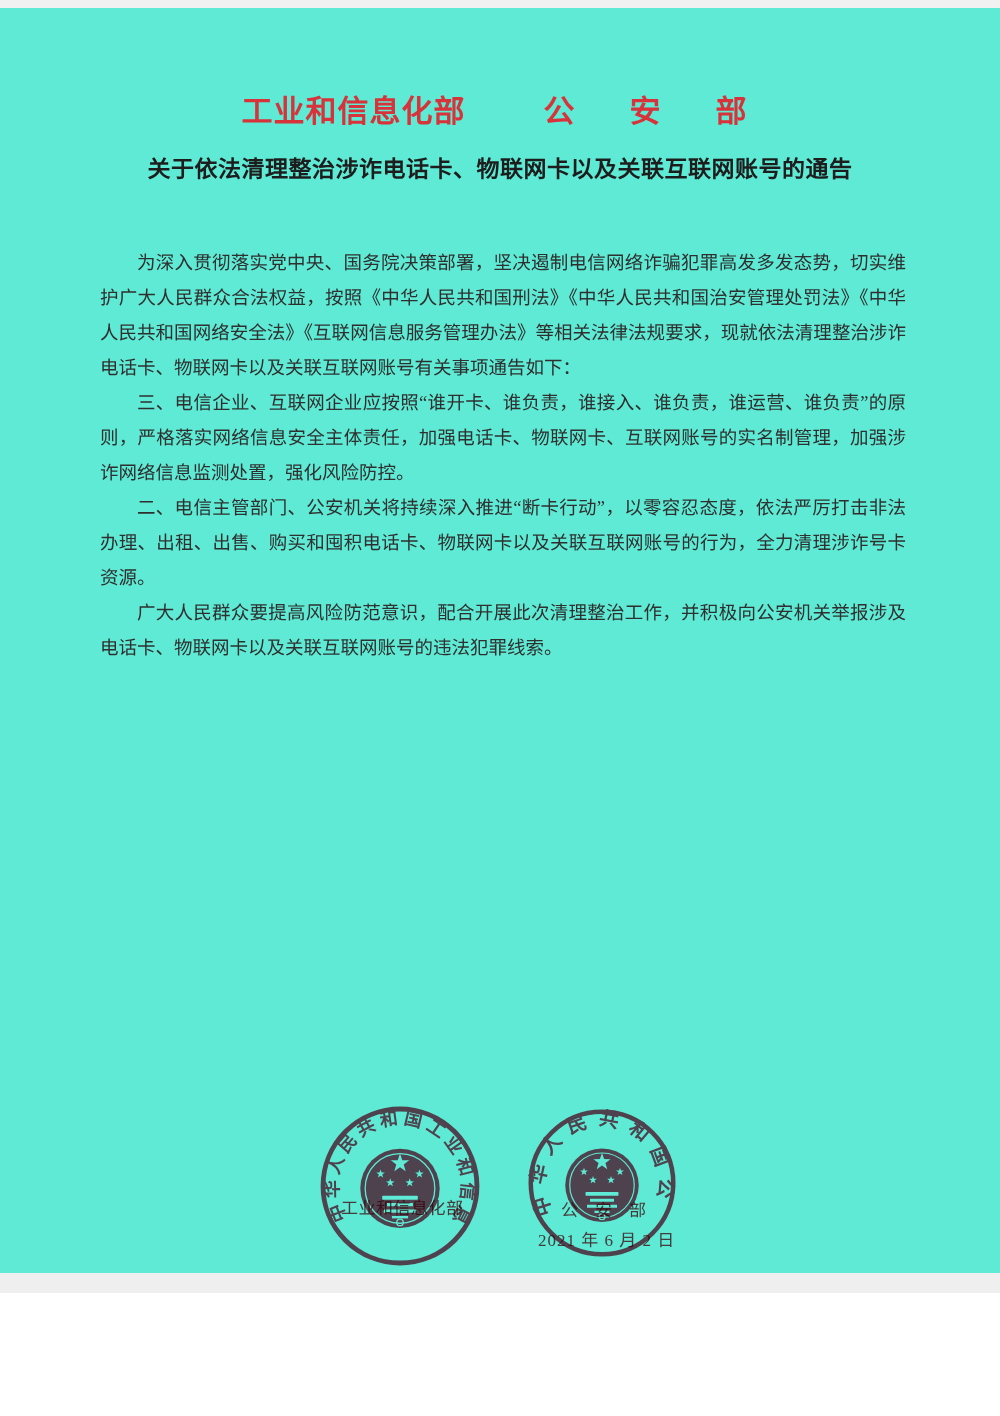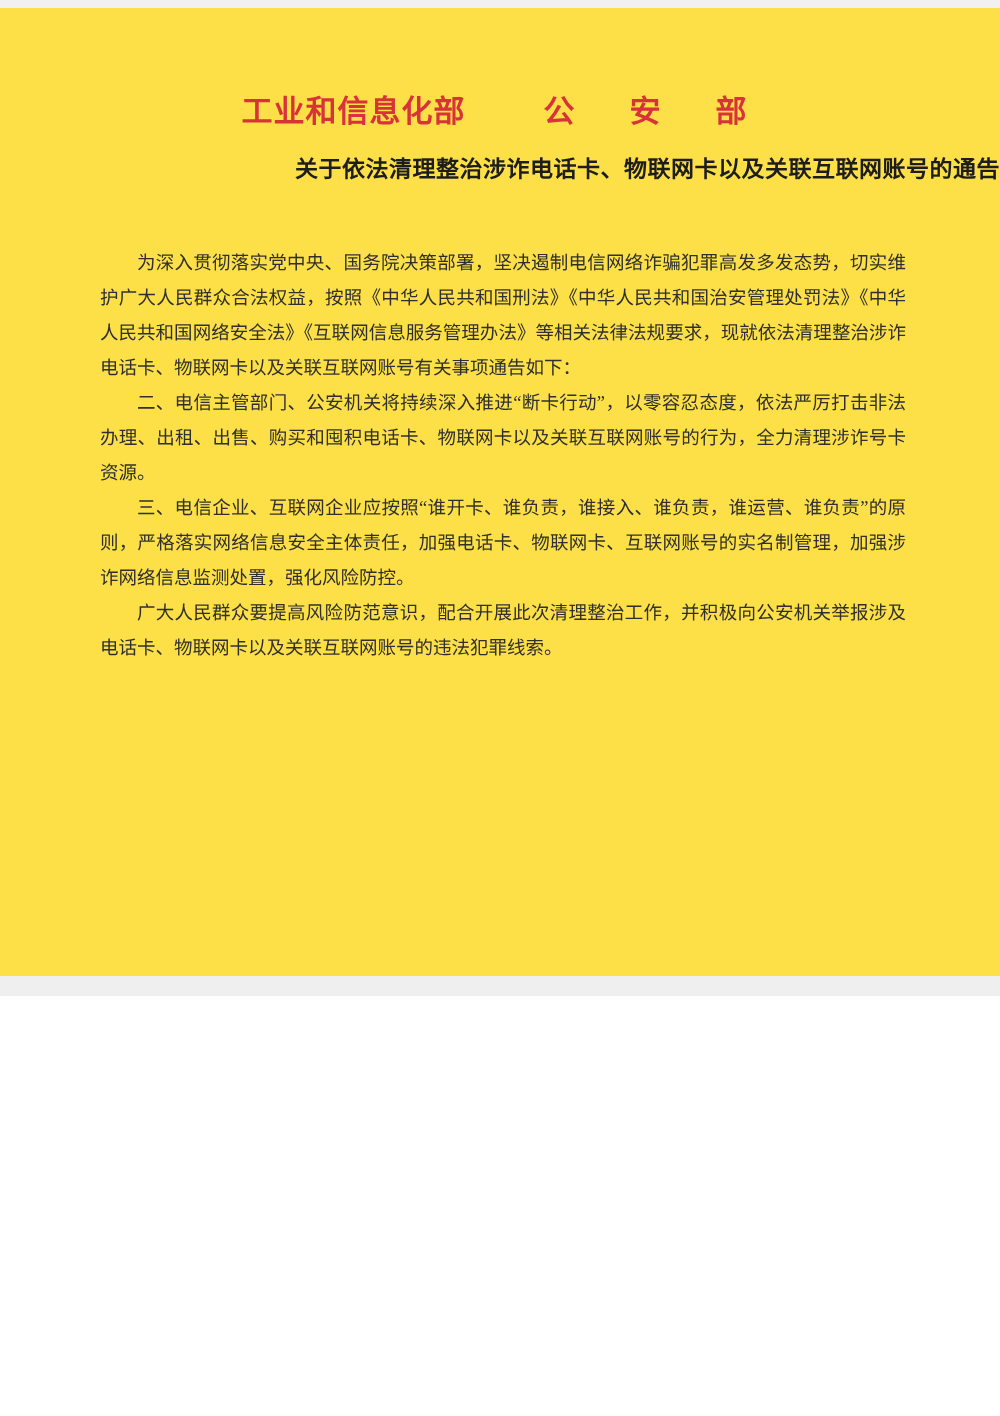--- a/index.html
+++ b/index.html
@@ -4,43 +4,43 @@
 <style>
   :root{
     --header-red:#d8333a;
     --seal-red:#d23e54;
     --ink:#2f2f2f;
     --stamp-ink:#463b3b;
   }
   html,body{margin:0;padding:0;background:#ffffff;}
   .page{
     position:relative;
-    width:1000px;height:996px;
+    width:1000px;height:1293px;
     margin:0 auto;
-    background:#fde047;
+    background:#5eead4;
     font-family:"Liberation Serif","DejaVu Serif",serif;
     color:var(--ink);
     overflow:hidden;
   }
   .edge-strip{position:absolute;left:0;width:100%;background:#f1f1f1;}
   .edge-strip.top{top:0;height:8px;}
   .edge-strip.bottom{bottom:0;height:20px;background:#efefef;}
 
   .doc-header{
     position:absolute;top:94px;left:0;width:100%;
     display:flex;justify-content:center;align-items:baseline;gap:78px;
     font-weight:bold;color:var(--header-red);
     font-size:31px;line-height:36px;
   }
   .doc-header .ministry{white-space:nowrap;letter-spacing:1px;}
   .doc-header .ministry.spaced{letter-spacing:12px;}
 
   .doc-title{
     position:absolute;top:150px;left:0;width:100%;
-    margin:0;text-align:right;
+    margin:0;text-align:center;
     font-size:23px;font-weight:bold;color:#1d1d1d;
     letter-spacing:0.5px;
   }
 
   .doc-body{
     position:absolute;top:220px;left:100px;width:806px;
     font-size:18.5px;line-height:35px;
     text-align:justify;text-justify:inter-ideograph;
     color:var(--ink);
     margin-top:26px;
@@ -84,22 +84,22 @@
 
   <header class="doc-header">
     <span class="ministry">工业和信息化部</span>
     <span class="ministry spaced">公　安　部</span>
   </header>
 
   <h1 class="doc-title">关于依法清理整治涉诈电话卡、物联网卡以及关联互联网账号的通告</h1>
 
   <main class="doc-body">
     <p>为深入贯彻落实党中央、国务院决策部署，坚决遏制电信网络诈骗犯罪高发多发态势，切实维护广大人民群众合法权益，按照《中华人民共和国刑法》《中华人民共和国治安管理处罚法》《中华人民共和国网络安全法》《互联网信息服务管理办法》等相关法律法规要求，现就依法清理整治涉诈电话卡、物联网卡以及关联互联网账号有关事项通告如下：</p>
+    <p>三、电信企业、互联网企业应按照“谁开卡、谁负责，谁接入、谁负责，谁运营、谁负责”的原则，严格落实网络信息安全主体责任，加强电话卡、物联网卡、互联网账号的实名制管理，加强涉诈网络信息监测处置，强化风险防控。</p>
     <p>二、电信主管部门、公安机关将持续深入推进“断卡行动”，以零容忍态度，依法严厉打击非法办理、出租、出售、购买和囤积电话卡、物联网卡以及关联互联网账号的行为，全力清理涉诈号卡资源。</p>
-    <p>三、电信企业、互联网企业应按照“谁开卡、谁负责，谁接入、谁负责，谁运营、谁负责”的原则，严格落实网络信息安全主体责任，加强电话卡、物联网卡、互联网账号的实名制管理，加强涉诈网络信息监测处置，强化风险防控。</p>
     <p>广大人民群众要提高风险防范意识，配合开展此次清理整治工作，并积极向公安机关举报涉及电话卡、物联网卡以及关联互联网账号的违法犯罪线索。</p>
   </main>
 
   <div class="seal-area">
 
     <div class="stamped-text miit">工业和信息化部</div>
     <div class="stamped-text mps">公　安　部</div>
     <div class="stamped-text date">2021 年 6 月 2 日</div>
 
     <div class="seal left">

